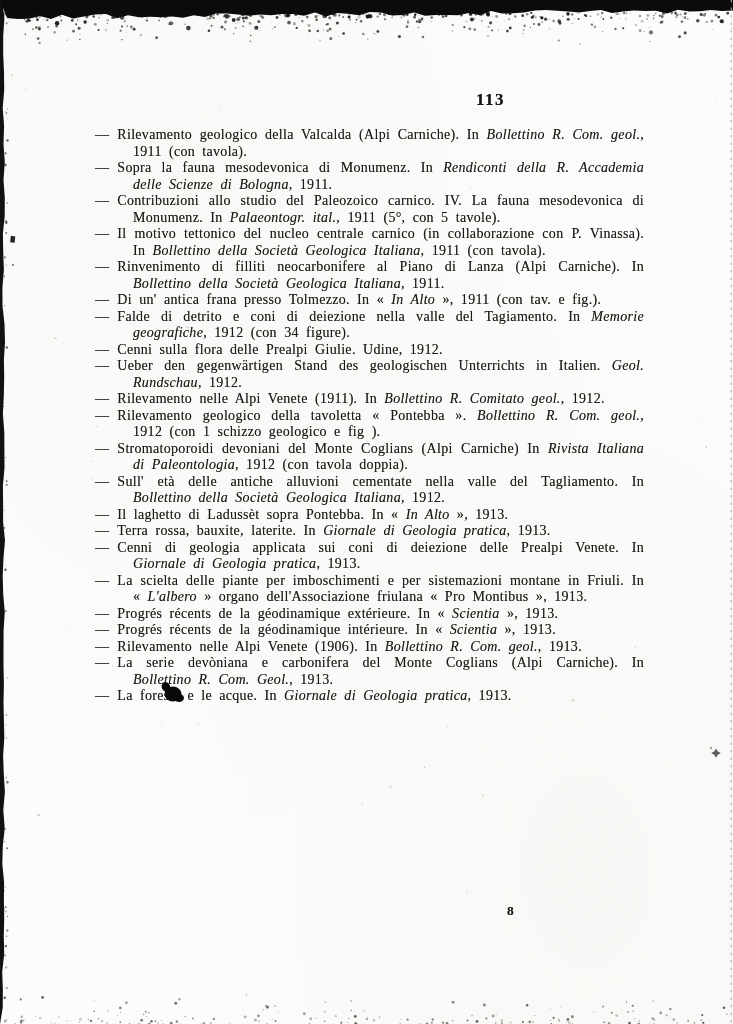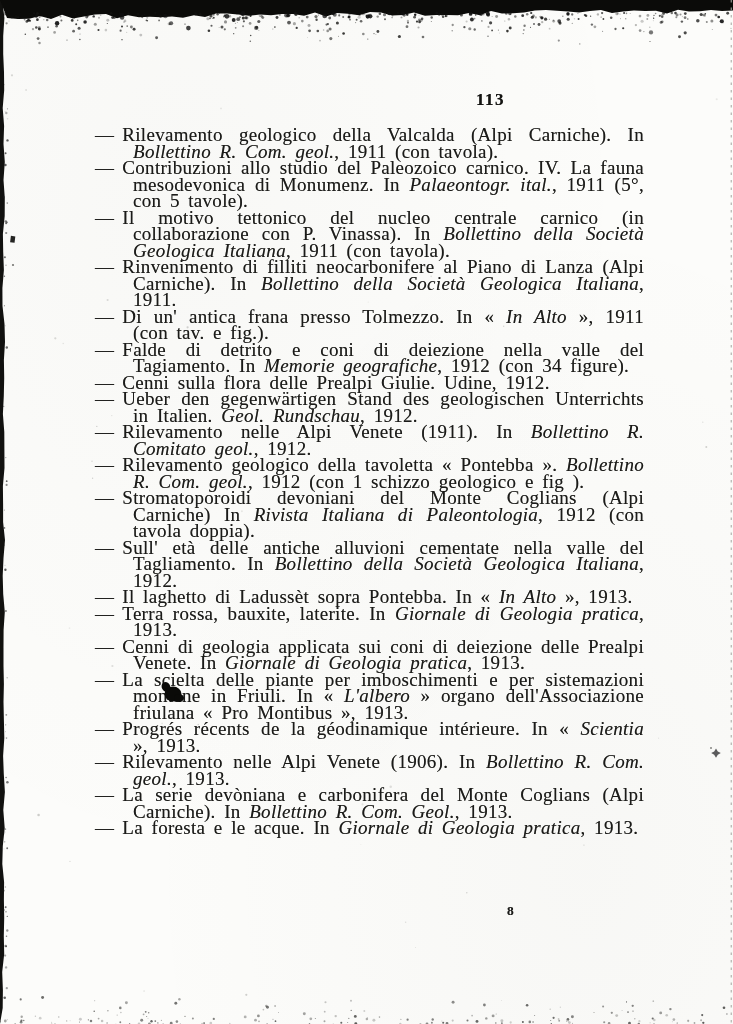--- a/index.html
+++ b/index.html
@@ -14,21 +14,21 @@
     font-family:Liberation Serif, serif;
   }
   .decor{position:absolute;left:0;top:0;z-index:4;pointer-events:none;}
   .page-number{
     position:absolute;left:476px;top:90px;z-index:2;
     font-size:17px;font-weight:bold;letter-spacing:1.5px;
     color:#141412;text-shadow:0 0 0.6px rgba(10,10,10,0.6);
   }
   .biblio{
     position:absolute;left:95px;top:127px;width:549px;z-index:2;
-    font-size:19px;line-height:16.5px;
+    font-size:14px;line-height:16.5px;
     letter-spacing:0.3px;word-spacing:3.5px;
     text-align:justify;
     color:#1b1b19;
     text-shadow:0 0 0.5px rgba(25,25,20,0.5);
   }
   .entry{padding-left:38px;text-indent:-38px;margin:0;}
   .entry .dash{margin-right:8px;}
   .entry i{font-style:italic;}
   .signature{
     position:absolute;left:507px;top:903px;z-index:2;
@@ -38,35 +38,37 @@
 </style>
 </head>
 <body>
 
 <div class="page">
 
   <div class="page-number">113</div>
 
   <div class="biblio">
       <div class="entry"><span class="dash">—</span><span>Rilevamento geologico della Valcalda (Alpi Carniche). In </span><i>Bollettino R. Com. geol.</i><span>, 1911 (con tavola).</span></div>
+      <div class="entry"><span class="dash">—</span><span>Sopra la fauna mesodevonica di Monumenz. In </span><i>Rendiconti della R. Accademia delle Scienze di Bologna</i><span>, 1911.</span></div>
       <div class="entry"><span class="dash">—</span><span>Contribuzioni allo studio del Paleozoico carnico. IV. La fauna mesodevonica di Monumenz. In </span><i>Palaeontogr. ital.</i><span>, 1911 (5°, con 5 tavole).</span></div>
       <div class="entry"><span class="dash">—</span><span>Il motivo tettonico del nucleo centrale carnico (in collaborazione con P. Vinassa). In </span><i>Bollettino della Società Geologica Italiana</i><span>, 1911 (con tavola).</span></div>
       <div class="entry"><span class="dash">—</span><span>Rinvenimento di filliti neocarbonifere al Piano di Lanza (Alpi Carniche). In </span><i>Bollettino della Società Geologica Italiana</i><span>, 1911.</span></div>
       <div class="entry"><span class="dash">—</span><span>Di un' antica frana presso Tolmezzo. In « </span><i>In Alto</i><span> », 1911 (con tav. e fig.).</span></div>
       <div class="entry"><span class="dash">—</span><span>Falde di detrito e coni di deiezione nella valle del Tagiamento. In </span><i>Memorie geografiche</i><span>, 1912 (con 34 figure).</span></div>
       <div class="entry"><span class="dash">—</span><span>Cenni sulla flora delle Prealpi Giulie. Udine, 1912.</span></div>
       <div class="entry"><span class="dash">—</span><span>Ueber den gegenwärtigen Stand des geologischen Unterrichts in Italien. </span><i>Geol. Rundschau</i><span>, 1912.</span></div>
       <div class="entry"><span class="dash">—</span><span>Rilevamento nelle Alpi Venete (1911). In </span><i>Bollettino R. Comitato geol.</i><span>, 1912.</span></div>
       <div class="entry"><span class="dash">—</span><span>Rilevamento geologico della tavoletta « Pontebba ». </span><i>Bollettino R. Com. geol.</i><span>, 1912 (con 1 schizzo geologico e fig ).</span></div>
       <div class="entry"><span class="dash">—</span><span>Stromatoporoidi devoniani del Monte Coglians (Alpi Carniche) In </span><i>Rivista Italiana di Paleontologia</i><span>, 1912 (con tavola doppia).</span></div>
       <div class="entry"><span class="dash">—</span><span>Sull' età delle antiche alluvioni cementate nella valle del Tagliamento. In </span><i>Bollettino della Società Geologica Italiana</i><span>, 1912.</span></div>
       <div class="entry"><span class="dash">—</span><span>Il laghetto di Ladussèt sopra Pontebba. In « </span><i>In Alto</i><span> », 1913.</span></div>
       <div class="entry"><span class="dash">—</span><span>Terra rossa, bauxite, laterite. In </span><i>Giornale di Geologia pratica</i><span>, 1913.</span></div>
       <div class="entry"><span class="dash">—</span><span>Cenni di geologia applicata sui coni di deiezione delle Prealpi Venete. In </span><i>Giornale di Geologia pratica</i><span>, 1913.</span></div>
       <div class="entry"><span class="dash">—</span><span>La scielta delle piante per imboschimenti e per sistemazioni montane in Friuli. In « </span><i>L'albero</i><span> » organo dell'Associazione friulana « Pro Montibus », 1913.</span></div>
+      <div class="entry"><span class="dash">—</span><span>Progrés récents de la géodinamique extérieure. In « </span><i>Scientia</i><span> », 1913.</span></div>
       <div class="entry"><span class="dash">—</span><span>Progrés récents de la géodinamique intérieure. In « </span><i>Scientia</i><span> », 1913.</span></div>
       <div class="entry"><span class="dash">—</span><span>Rilevamento nelle Alpi Venete (1906). In </span><i>Bollettino R. Com. geol.</i><span>, 1913.</span></div>
       <div class="entry"><span class="dash">—</span><span>La serie devòniana e carbonifera del Monte Coglians (Alpi Carniche). In </span><i>Bollettino R. Com. Geol.</i><span>, 1913.</span></div>
       <div class="entry"><span class="dash">—</span><span>La foresta e le acque. In </span><i>Giornale di Geologia pratica</i><span>, 1913.</span></div>
     </div>
 
   <div class="signature">8</div>
 
   <svg id="decor" class="decor" width="733" height="1024" viewBox="0 0 733 1024">
       <g>

